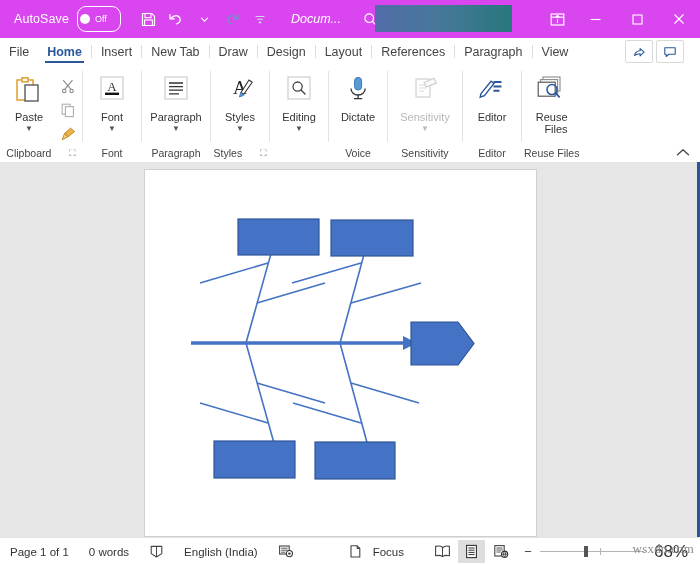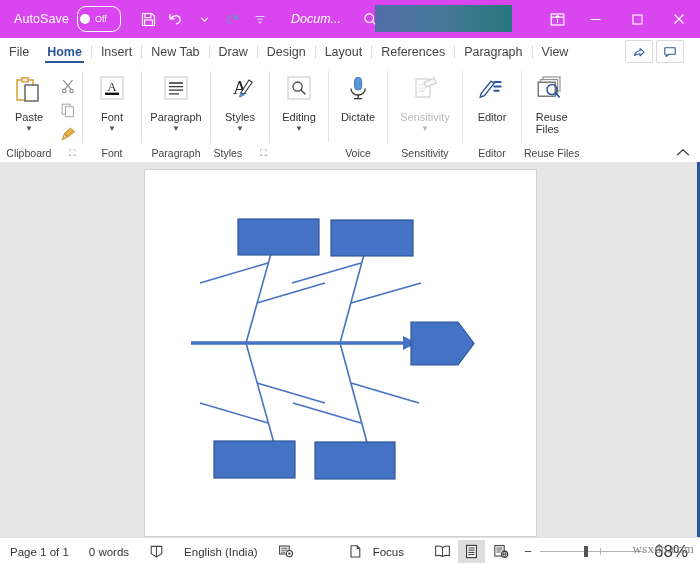--- a/index.html
+++ b/index.html
@@ -70,21 +70,21 @@
   .group-label{
     font-size:10.5px;color:#444;height:18px;line-height:18px;
     display:flex;align-items:center;gap:18px;white-space:nowrap;
   }
   .group-sep{width:1px;background:#e2e2e2;margin:6px 0 20px 0;}
   .bigbtn{
     width:54px;display:flex;flex-direction:column;align-items:center;justify-content:flex-start;
     padding-top:4px;
   }
   .bigbtn .ico{height:34px;display:flex;align-items:flex-end;justify-content:center;}
-  .bigbtn .lbl{font-size:11px;color:#333;margin-top:3px;text-align:left;line-height:12px;}
+  .bigbtn .lbl{font-size:11px;color:#333;margin-top:3px;text-align:right;line-height:12px;}
   .bigbtn .car{font-size:8px;color:#555;line-height:8px;margin-top:2px;}
   .bigbtn.dim .lbl,.bigbtn.dim .car{color:#b8b8b8;}
   .smallstack{display:flex;flex-direction:column;gap:3px;padding-top:5px;}
   .smallbtn{width:24px;height:21px;display:flex;align-items:center;justify-content:center;}
   .dialog-launch{font-size:9px;color:#777;}
   .collapse-ribbon{position:absolute;right:10px;bottom:2px;font-size:12px;color:#444;}
 
   
   .docarea{
     position:absolute;left:0;top:162px;width:700px;height:375px;background:#e6e6e6;

